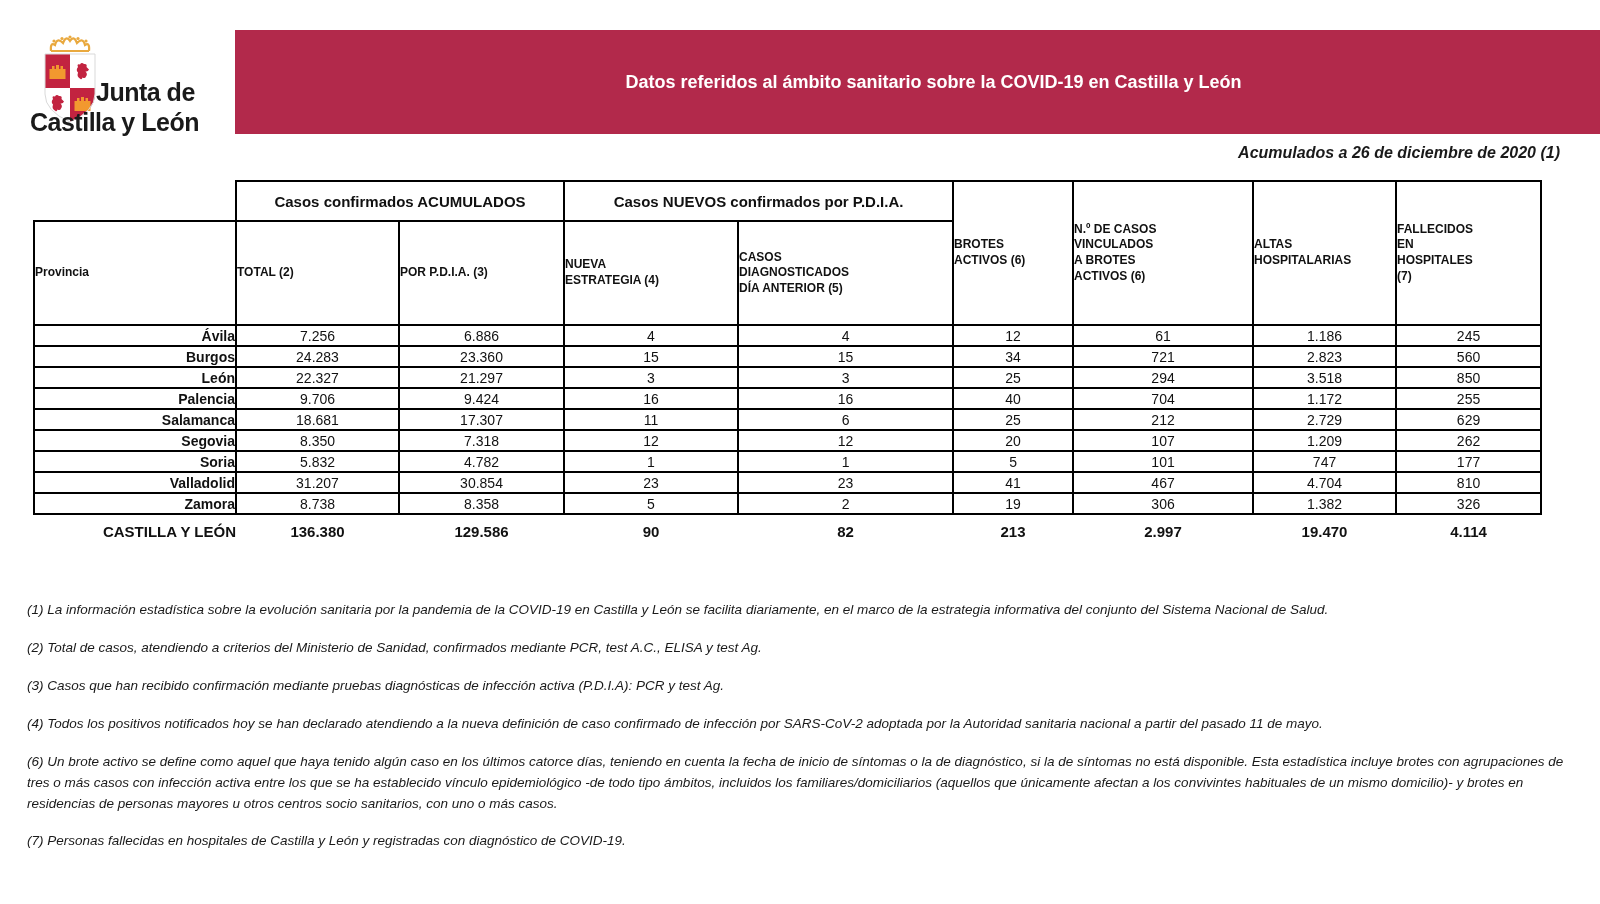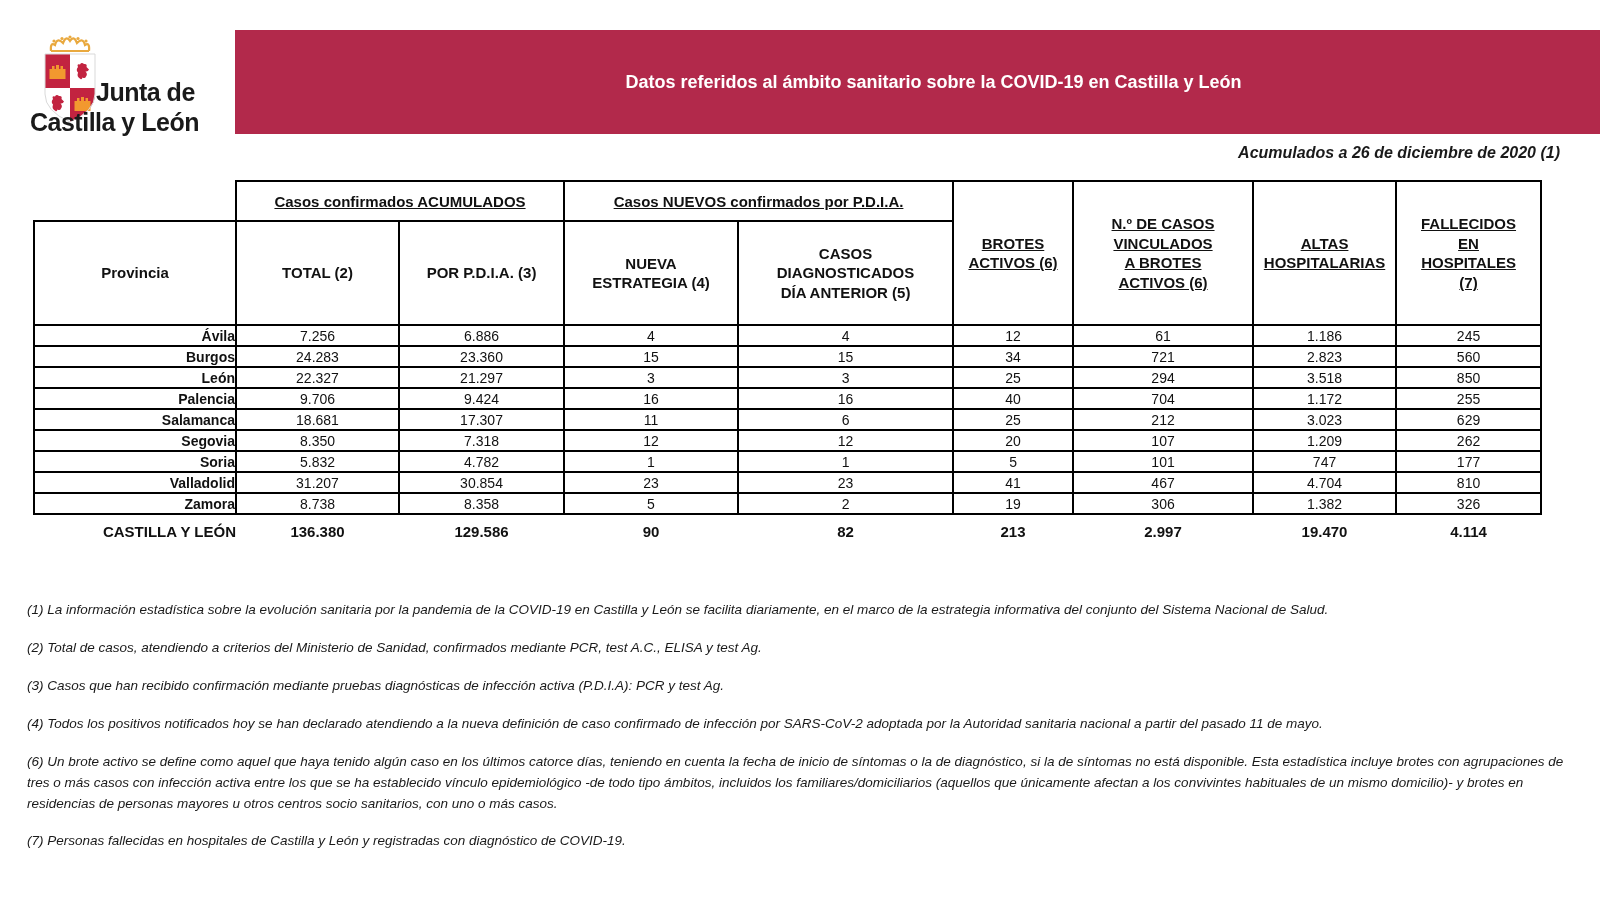--- a/index.html
+++ b/index.html
@@ -29,24 +29,24 @@
   table.tbl{
     position:absolute;left:33px;top:180px;border-collapse:collapse;
     table-layout:fixed;width:1507px;
   }
   .tbl col.c1{width:202px}.tbl col.c2{width:163px}.tbl col.c3{width:165px}
   .tbl col.c4{width:174px}.tbl col.c5{width:215px}.tbl col.c6{width:120px}
   .tbl col.c7{width:180px}.tbl col.c8{width:143px}.tbl col.c9{width:145px}
   .tbl th,.tbl td{padding:0;vertical-align:middle;}
   .b{border:2px solid #000;}
   .nb{border:none;}
-  tr.r-group{height:40px;text-decoration:underline;}
+  tr.r-group{height:40px;}
   tr.r-sub{height:104px;}
   .gh{font-weight:bold;font-size:15px;text-align:center;}
-  .ch{font-weight:bold;font-size:15px;text-align:center;line-height:1.3;white-space:pre-line;}
+  .ch{font-weight:bold;font-size:12px;text-align:left;line-height:1.3;white-space:pre-line;}
   tbody tr{height:21px;}
   .prov{font-weight:bold;text-align:right;padding-left:3px;font-size:14px;}
   .num{text-align:center;font-size:14px;font-weight:normal;}
   tr.r-total{height:34px;}
   tr.r-total td{font-weight:bold;font-size:15px;}
   
   .footnotes{
     position:absolute;left:27px;top:600px;width:1547px;
     font-style:italic;font-size:13.5px;line-height:1.55;color:#1a1a1a;
   }
@@ -189,21 +189,21 @@
     <td class="b num">255</td>
   </tr>
       <tr>
     <td class="b prov">Salamanca</td>
     <td class="b num">18.681</td>
     <td class="b num">17.307</td>
     <td class="b num">11</td>
     <td class="b num">6</td>
     <td class="b num">25</td>
     <td class="b num">212</td>
-    <td class="b num">3.023</td>
+    <td class="b num">2.729</td>
     <td class="b num">629</td>
   </tr>
       <tr>
     <td class="b prov">Segovia</td>
     <td class="b num">8.350</td>
     <td class="b num">7.318</td>
     <td class="b num">12</td>
     <td class="b num">12</td>
     <td class="b num">20</td>
     <td class="b num">107</td>

